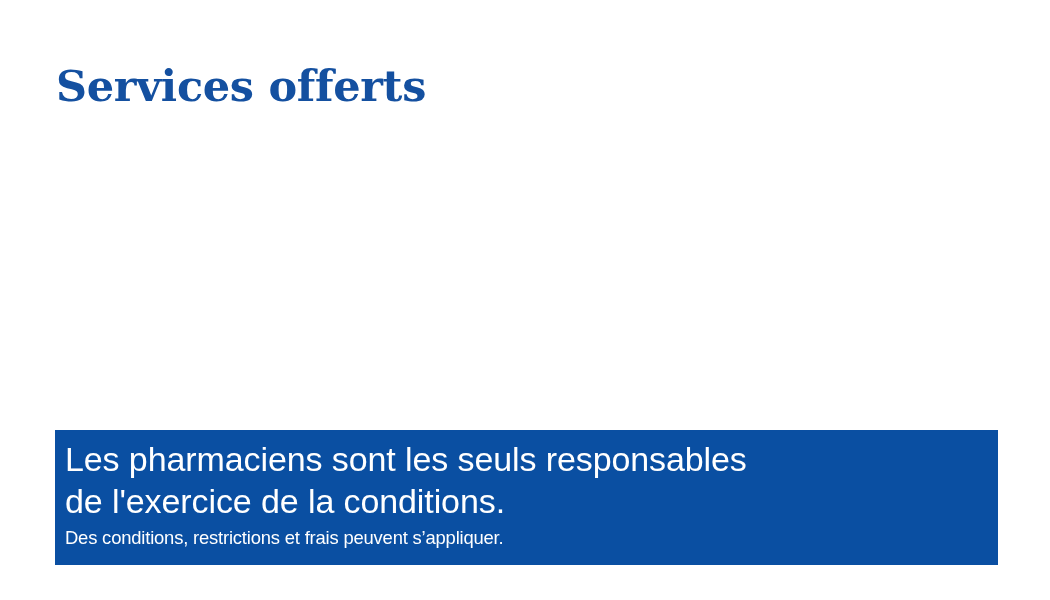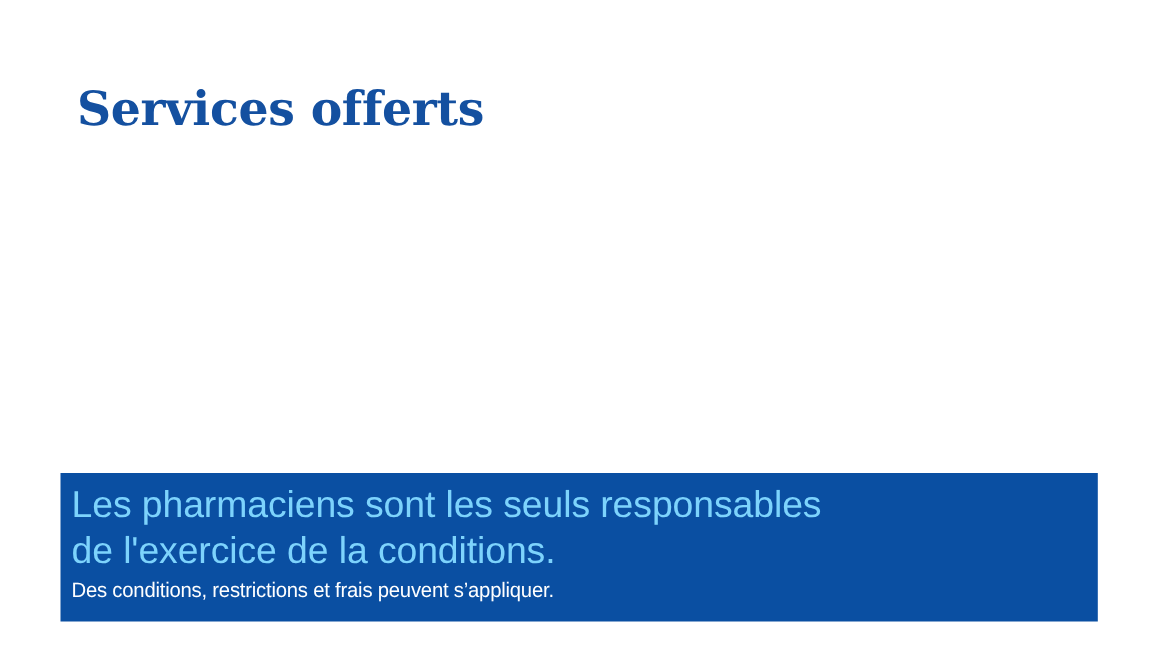--- a/index.html
+++ b/index.html
@@ -20,21 +20,21 @@
     background: #ffffff;
     overflow: hidden;
   }
 
   
   #slide-title {
     position: absolute;
     left: 52px;
     top: 60px;
     width: 900px;
-    margin: 18px;
+    margin: 4px;
     font-family: "DejaVu Serif", "Liberation Serif", serif;
     font-weight: 700;
     font-size: 43px;
     line-height: 1.05;
     letter-spacing: -0.3px;
     color: #1450A0;
     white-space: nowrap;
   }
 
   
@@ -59,21 +59,21 @@
     padding: 8px 14px 0 10px;
   }
 
   .banner-headline {
     margin: 0;
     font-family: "Liberation Sans", sans-serif;
     font-weight: 300;
     font-size: 34px;
     line-height: 42px;
     letter-spacing: -0.1px;
-    color: #7dd3fc;
+    color: #ffffff;
     white-space: nowrap;
   }
 
   .banner-sub {
     margin: 4px 0 0 0;
     font-family: "Liberation Sans", sans-serif;
     font-weight: 400;
     font-size: 19px;
     line-height: 24px;
     letter-spacing: -0.2px;

